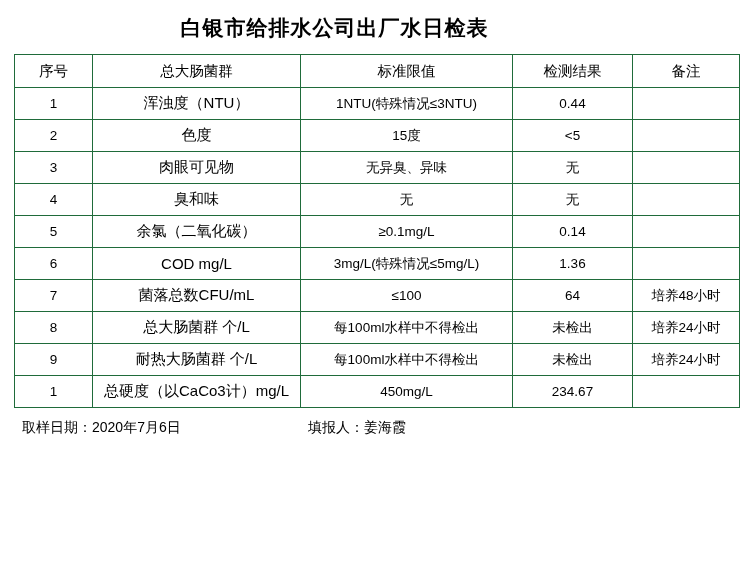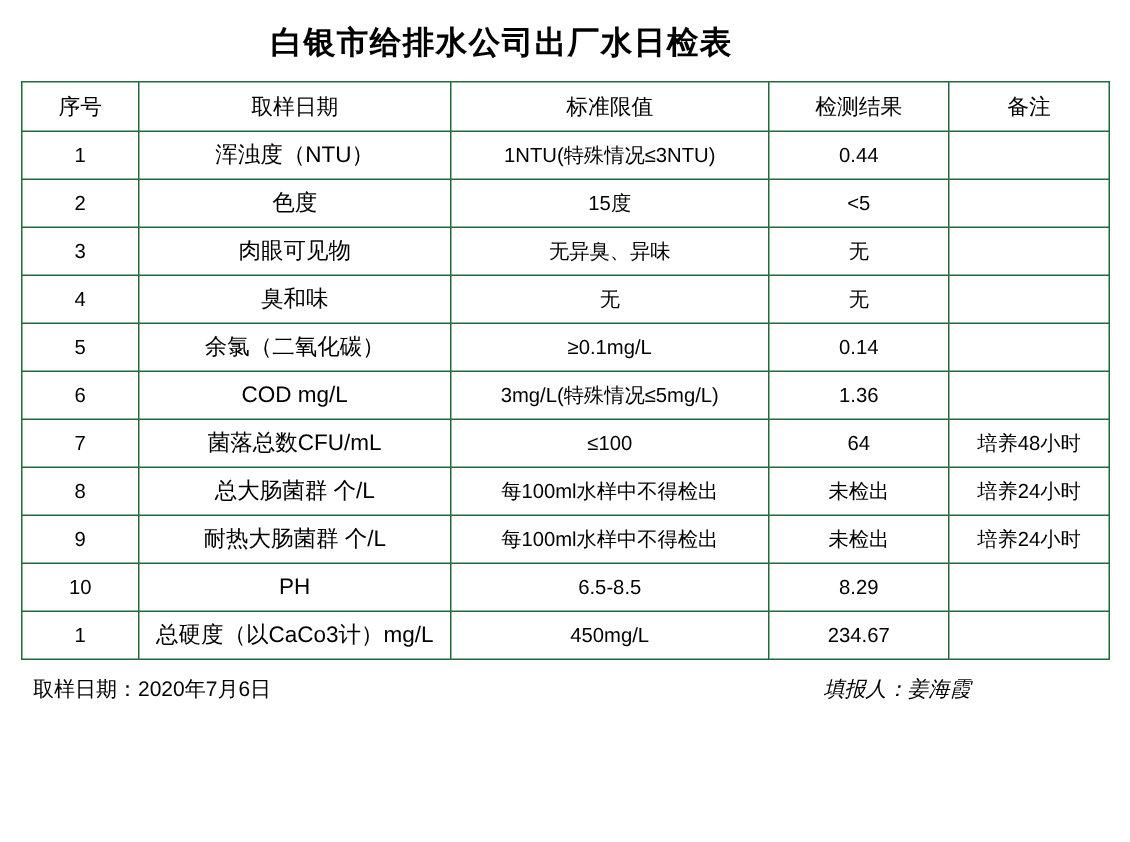--- a/index.html
+++ b/index.html
@@ -64,42 +64,42 @@
     margin-top: 18px;
   }
   .footer {
     display: flex;
     padding: 0 22px;
     margin-top: 11px;
     font-size: 14px;
   }
   .footer .f-sample { flex: 0 0 286px; text-align: left; }
   .footer .f-test { flex: 0 0 268px; text-align: left; }
-  .footer .f-filler { flex: 1; text-align: right; font-style: italic; }
+  .footer .f-filler { flex: 1; text-align: left; }
 </style>
 </head>
 <body>
 
 <div class="page">
 
   <div class="title">白银市给排水公司出厂水日检表</div>
 
   <div class="table-wrap">
     <table class="report">
       <colgroup>
         <col class="c-seq">
         <col class="c-item">
         <col class="c-limit">
         <col class="c-result">
         <col class="c-remark">
       </colgroup>
       <thead>
         <tr>
           <th>序号</th>
-          <th>取样日期</th>
+          <th>总大肠菌群</th>
           <th>标准限值</th>
           <th>检测结果</th>
           <th>备注</th>
         </tr>
       </thead>
       <tbody>
         <tr>
           <td>1</td>
           <td class="cell-item">浑浊度（NTU）</td>
           <td>1NTU(特殊情况≤3NTU)</td>
@@ -156,27 +156,20 @@
           <td>培养24小时</td>
         </tr>
         <tr>
           <td>9</td>
           <td class="cell-item">耐热大肠菌群 个/L</td>
           <td>每100ml水样中不得检出</td>
           <td>未检出</td>
           <td>培养24小时</td>
         </tr>
         <tr>
-          <td>10</td>
-          <td class="cell-item">PH</td>
-          <td>6.5-8.5</td>
-          <td>8.29</td>
-          <td></td>
-        </tr>
-        <tr>
           <td>1</td>
           <td class="cell-item">总硬度（以CaCo3计）mg/L</td>
           <td>450mg/L</td>
           <td>234.67</td>
           <td></td>
         </tr>
       </tbody>
     </table>
   </div>
 

